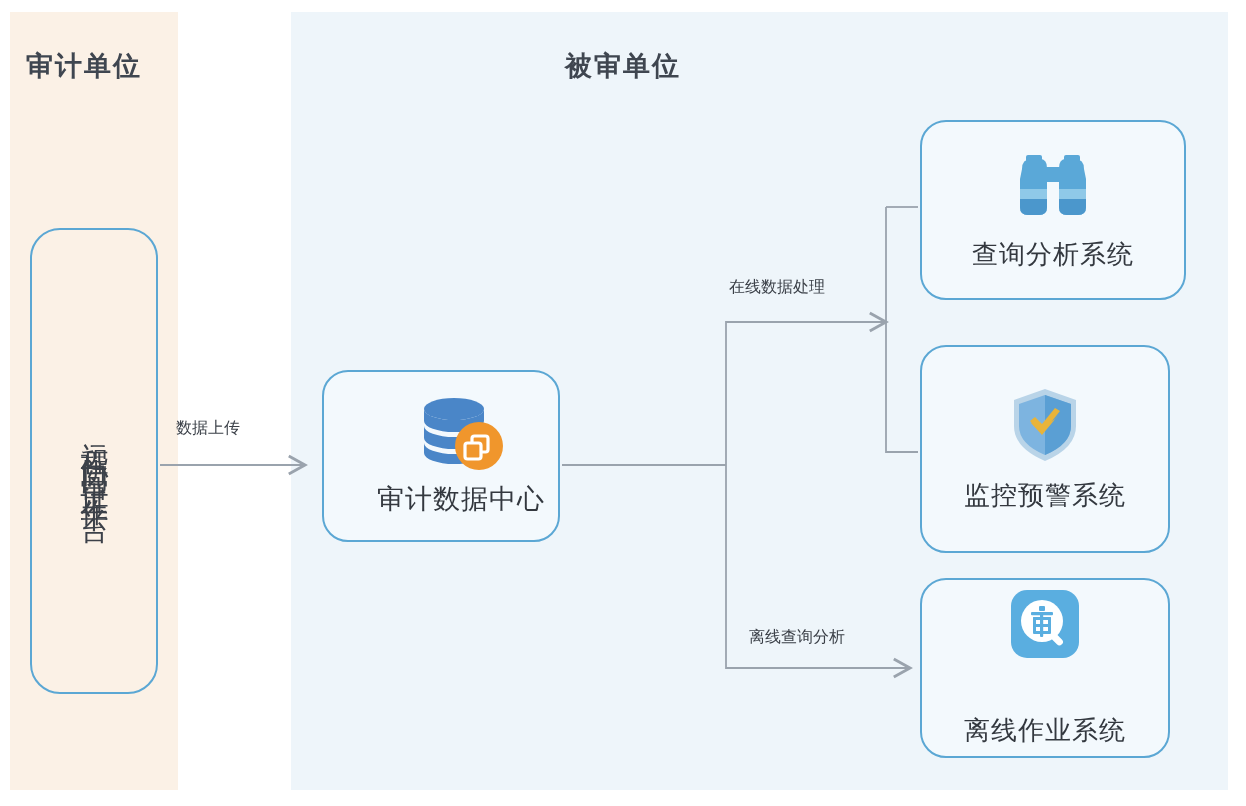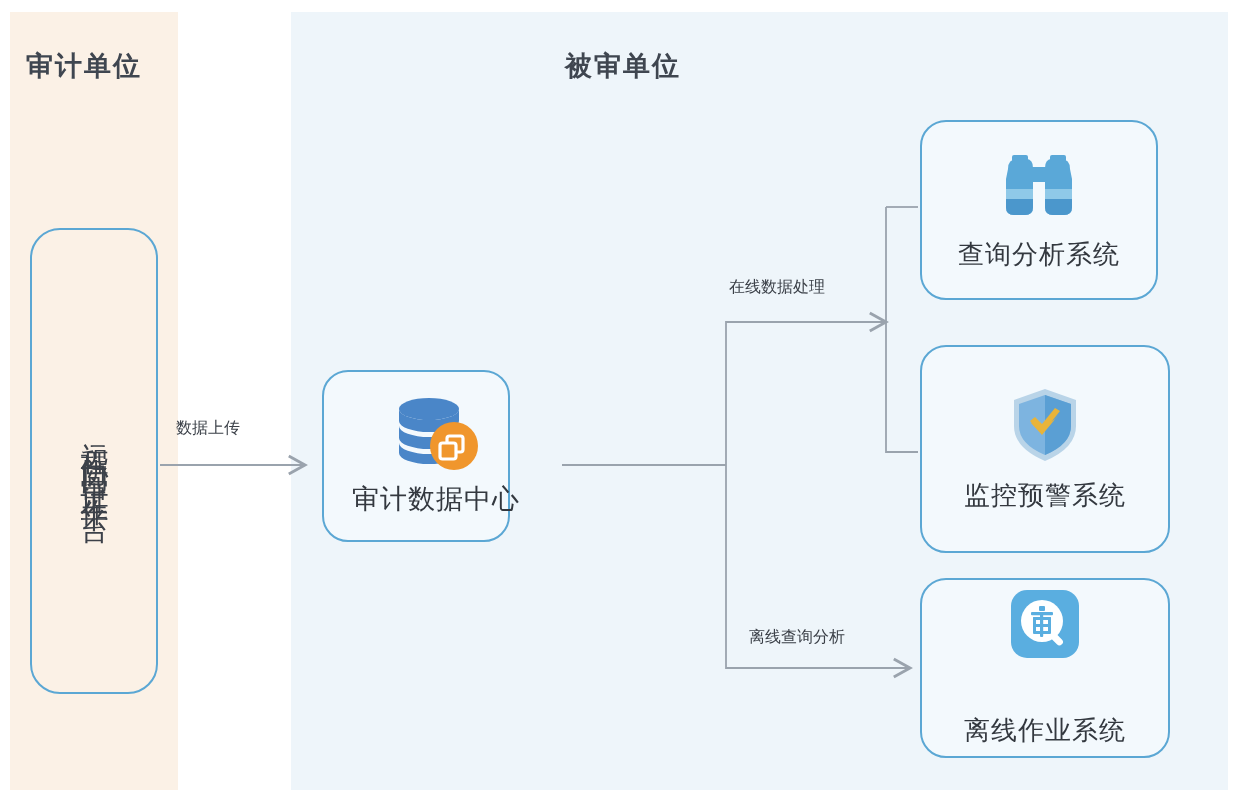--- a/index.html
+++ b/index.html
@@ -91,31 +91,31 @@
     color: #3c4149;
     font-size: 28px;
     letter-spacing: 8px;
     line-height: 1;
   }
 
   
   #card-datacenter {
     left: 322px;
     top: 370px;
-    width: 188px;
+    width: 238px;
     height: 172px;
     padding-left: 40px;
   }
   #card-datacenter .card-label {
     font-size: 27px;
     margin-top: 6px;
   }
 
   
-  #card-query   { left: 920px; top: 120px;  width: 238px; height: 180px; }
+  #card-query   { left: 920px; top: 120px;  width: 266px; height: 180px; }
   #card-monitor { left: 920px; top: 345px;  width: 250px; height: 208px; }
   #card-offline { left: 920px; top: 578px;  width: 250px; height: 180px; gap: 39px; }
   .sys-card .card-label { margin-top: 10px; }
 
   
   .icon-box {
     position: relative;
     display: block;
   }
 

